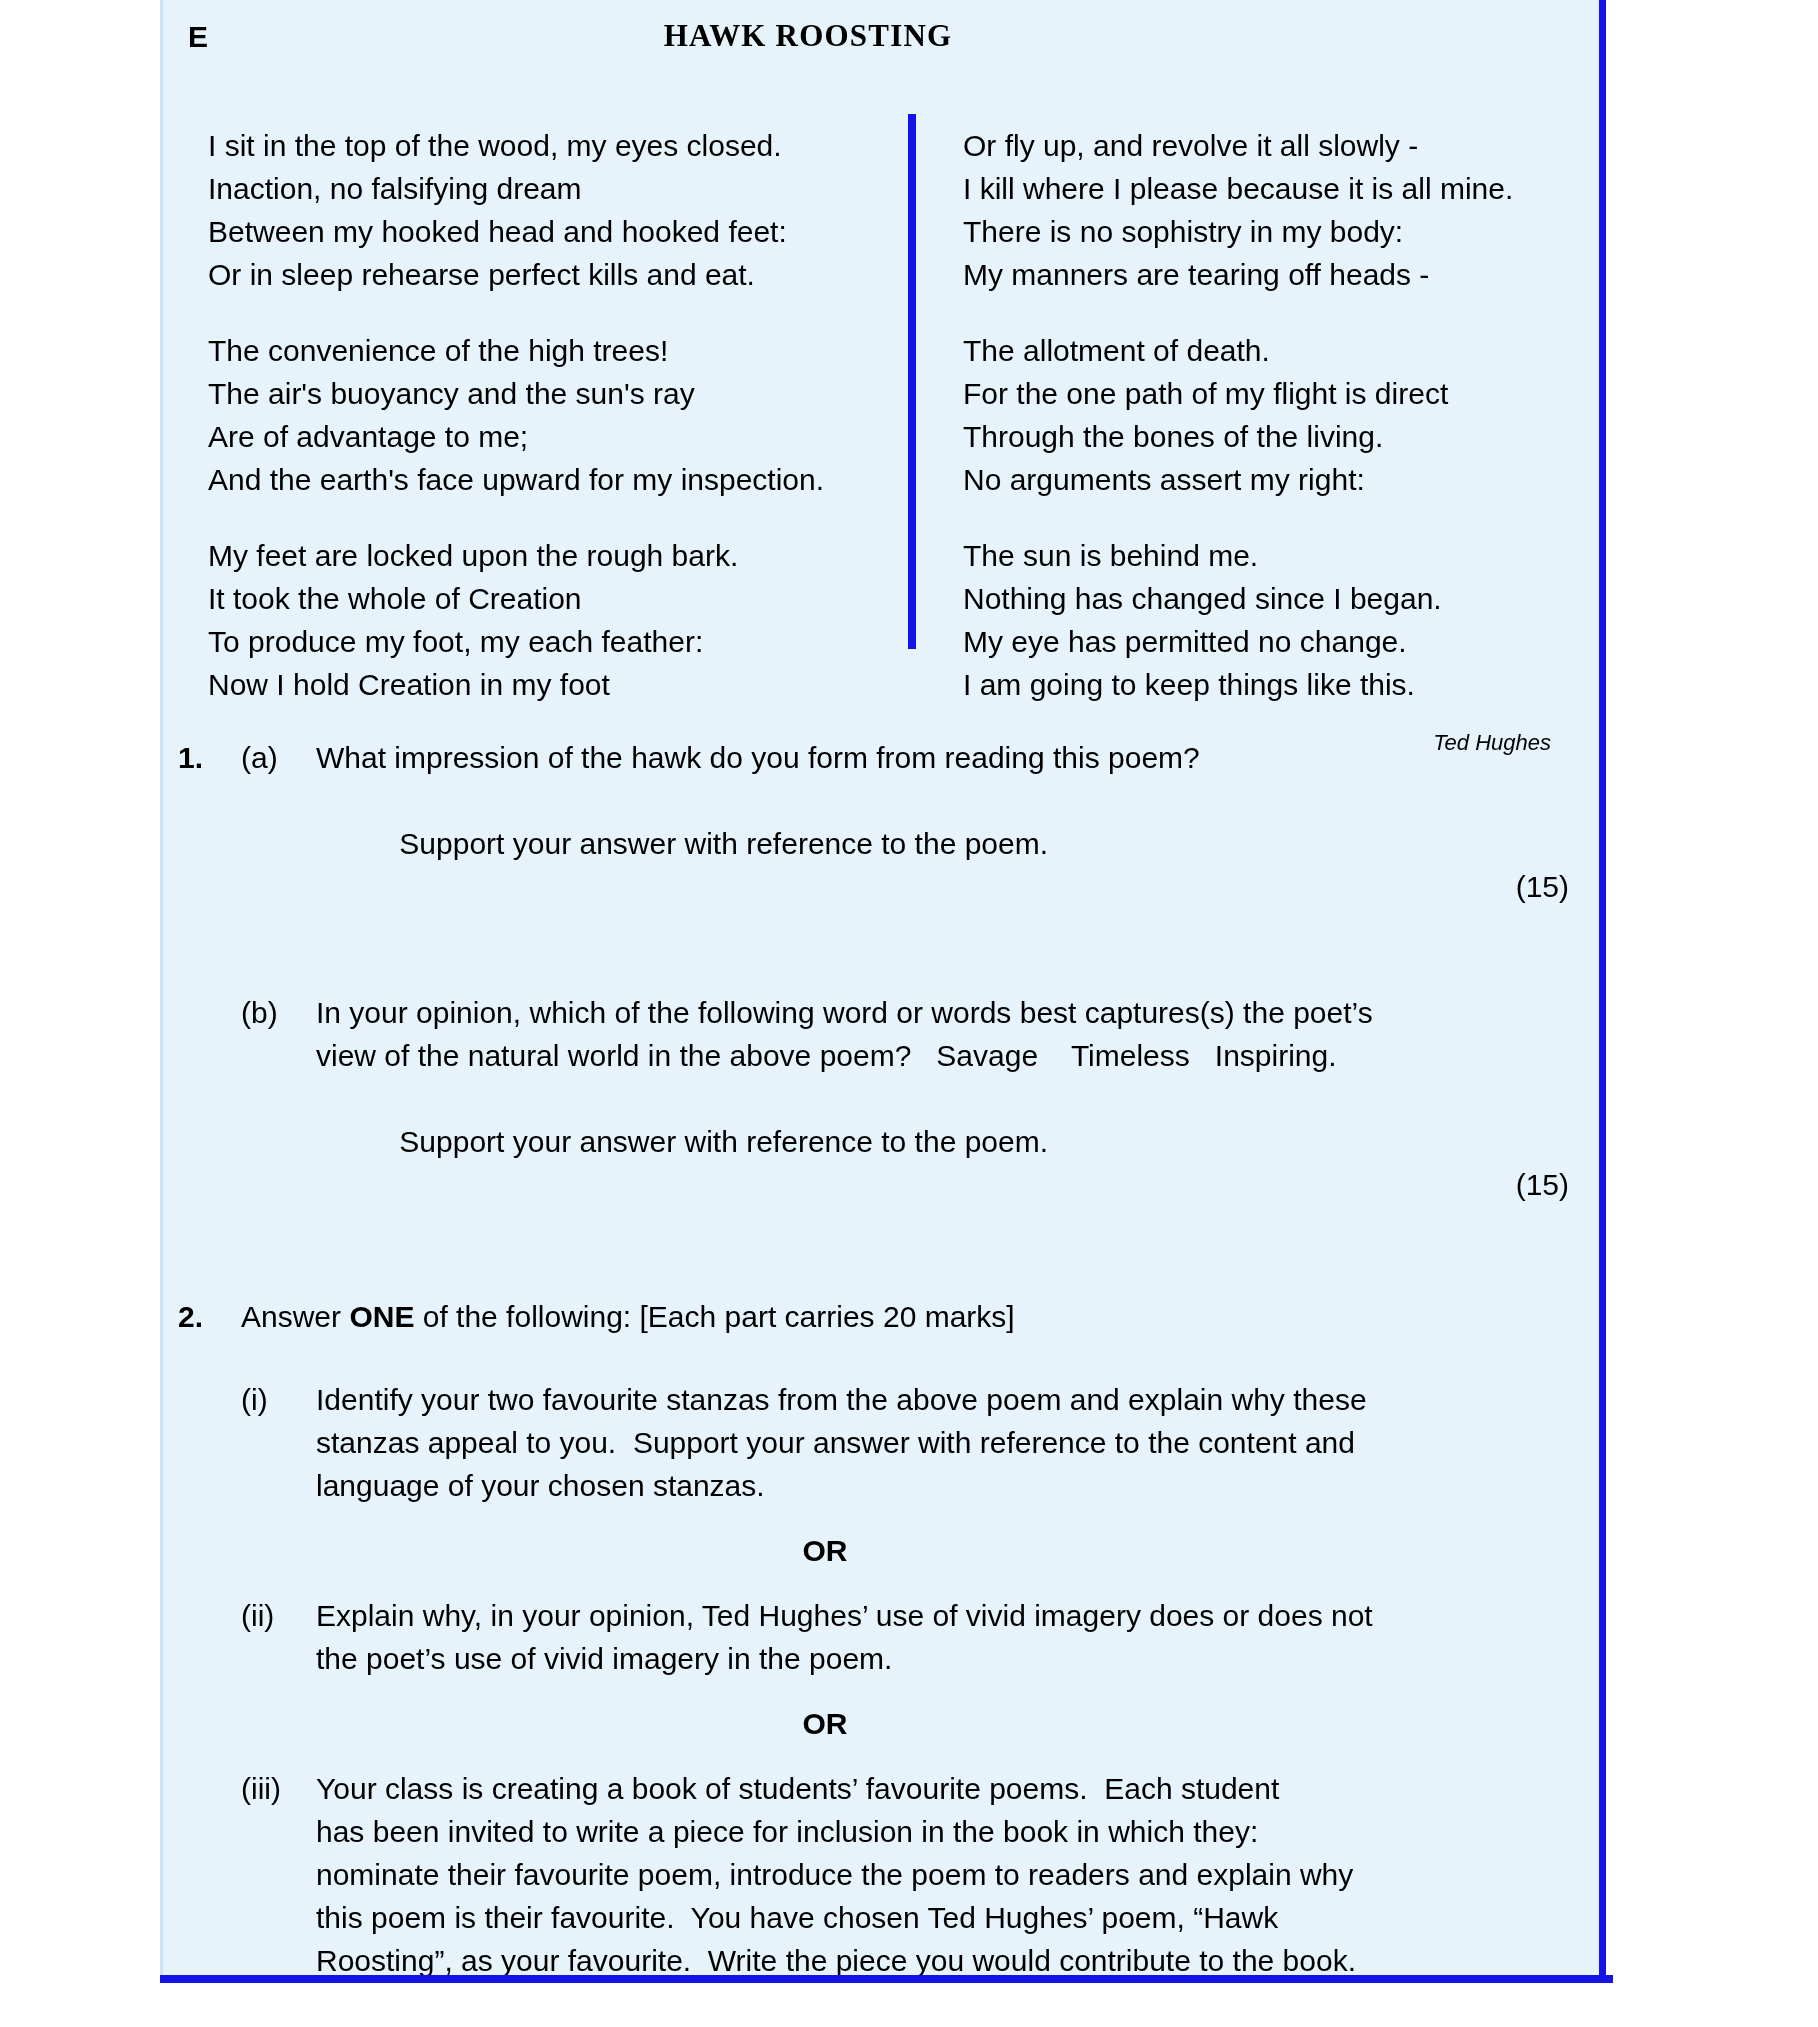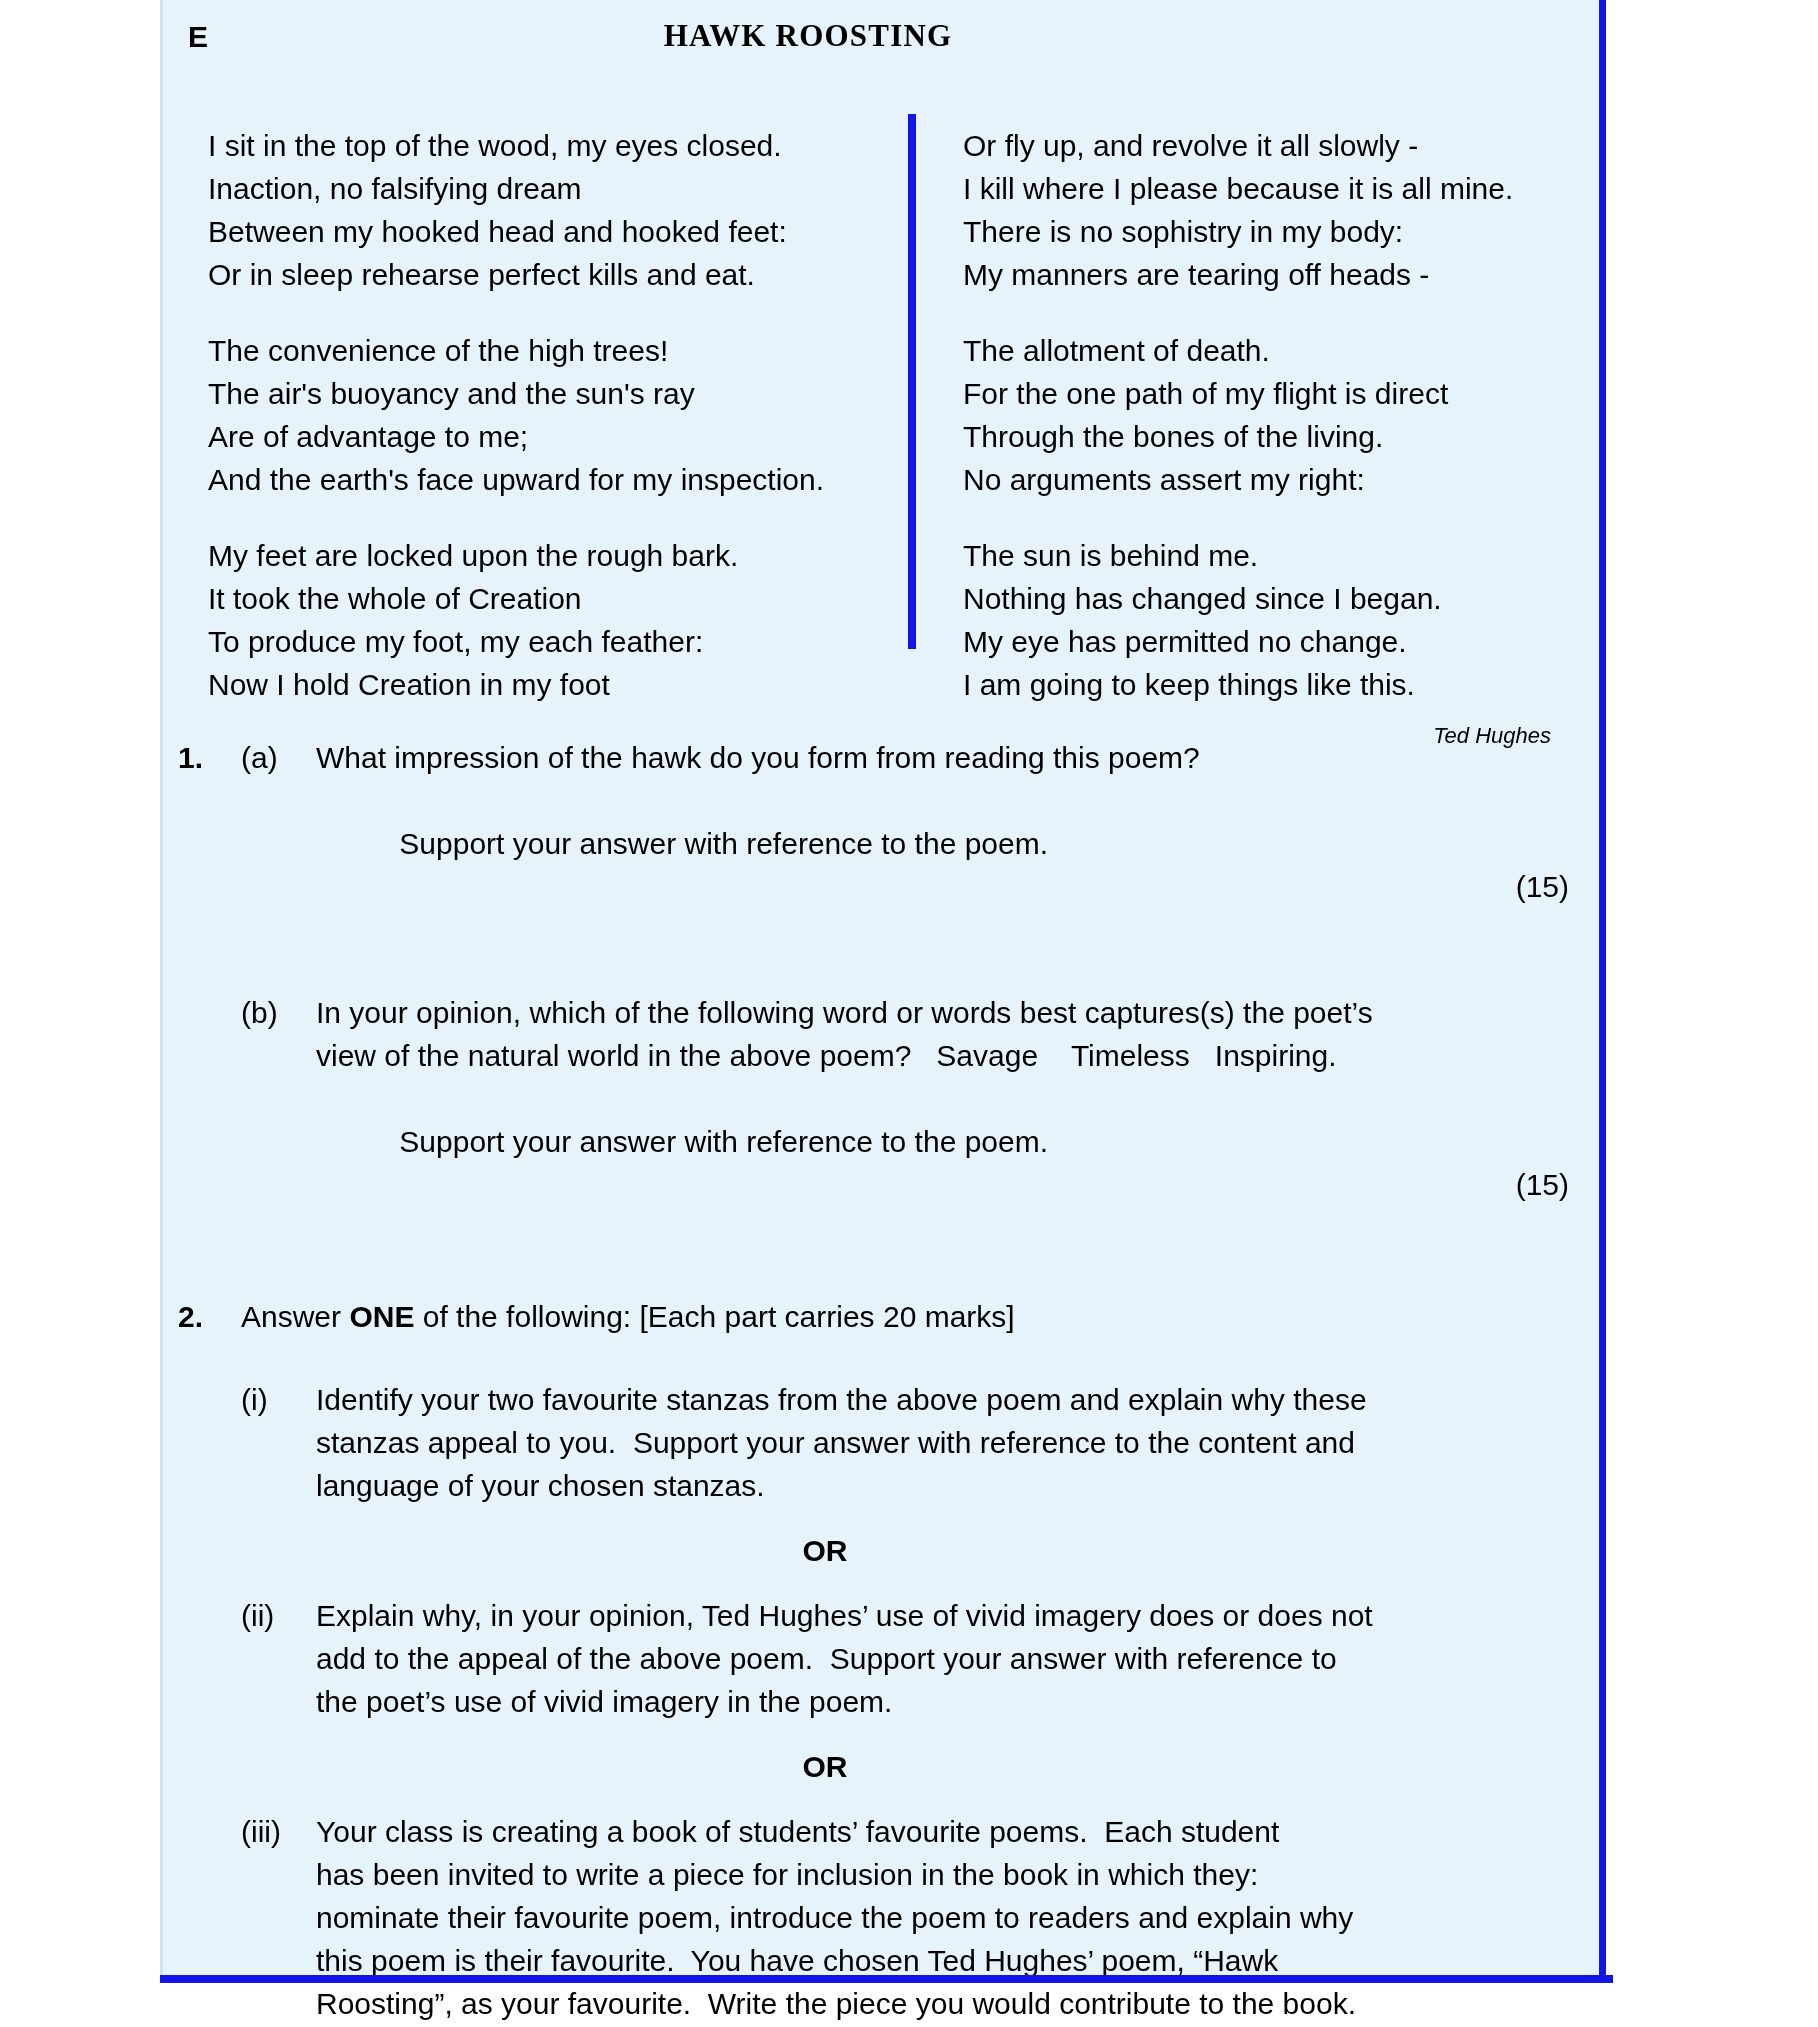--- a/index.html
+++ b/index.html
@@ -196,21 +196,21 @@
         <div class="poem-line">I kill where I please because it is all mine.</div>
         <div class="poem-line">There is no sophistry in my body:</div>
         <div class="poem-line">My manners are tearing off heads -</div>
       </div>
       <div class="stanza">
         <div class="poem-line">The allotment of death.</div>
         <div class="poem-line">For the one path of my flight is direct</div>
         <div class="poem-line">Through the bones of the living.</div>
         <div class="poem-line">No arguments assert my right:</div>
       </div>
-      <div class="stanza" style="margin-bottom:8px;">
+      <div class="stanza" style="margin-bottom:15px;">
         <div class="poem-line">The sun is behind me.</div>
         <div class="poem-line">Nothing has changed since I began.</div>
         <div class="poem-line">My eye has permitted no change.</div>
         <div class="poem-line">I am going to keep things like this.</div>
       </div>
       <div class="poet">Ted Hughes</div>
     </div>
   </div>
 
   <div class="questions">
@@ -263,21 +263,20 @@
     </div>
 
     <div class="spacer-sm"></div>
     <div class="or">OR</div>
     <div class="spacer-sm"></div>
 
     <div class="q-row q-indent">
       <div class="q-label">(ii)</div>
       <div class="q-body">
         <div class="q-line">Explain why, in your opinion, Ted Hughes’ use of vivid imagery does or does not</div>
-        <div class="q-line">add to the appeal of the above poem.  Support your answer with reference to</div>
         <div class="q-line">the poet’s use of vivid imagery in the poem.</div>
       </div>
     </div>
 
     <div class="spacer-sm"></div>
     <div class="or">OR</div>
     <div class="spacer-sm"></div>
 
     <div class="q-row q-indent">
       <div class="q-label">(iii)</div>

